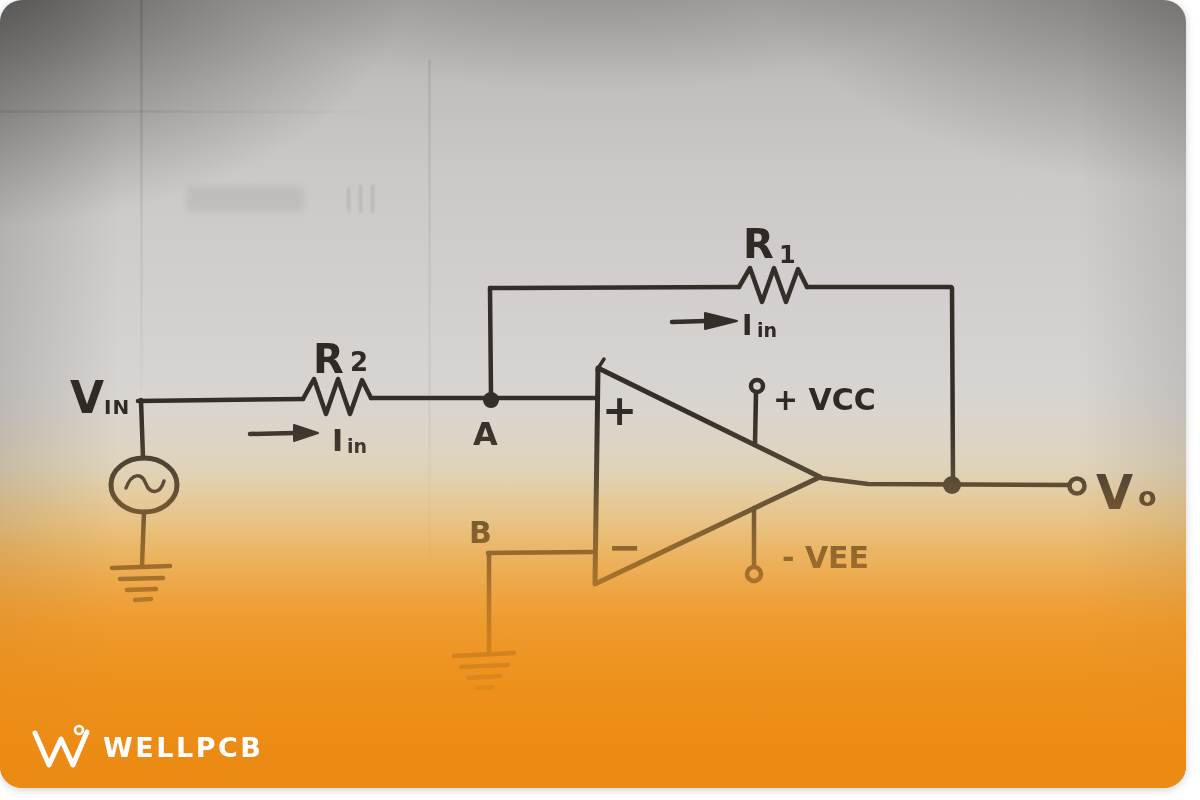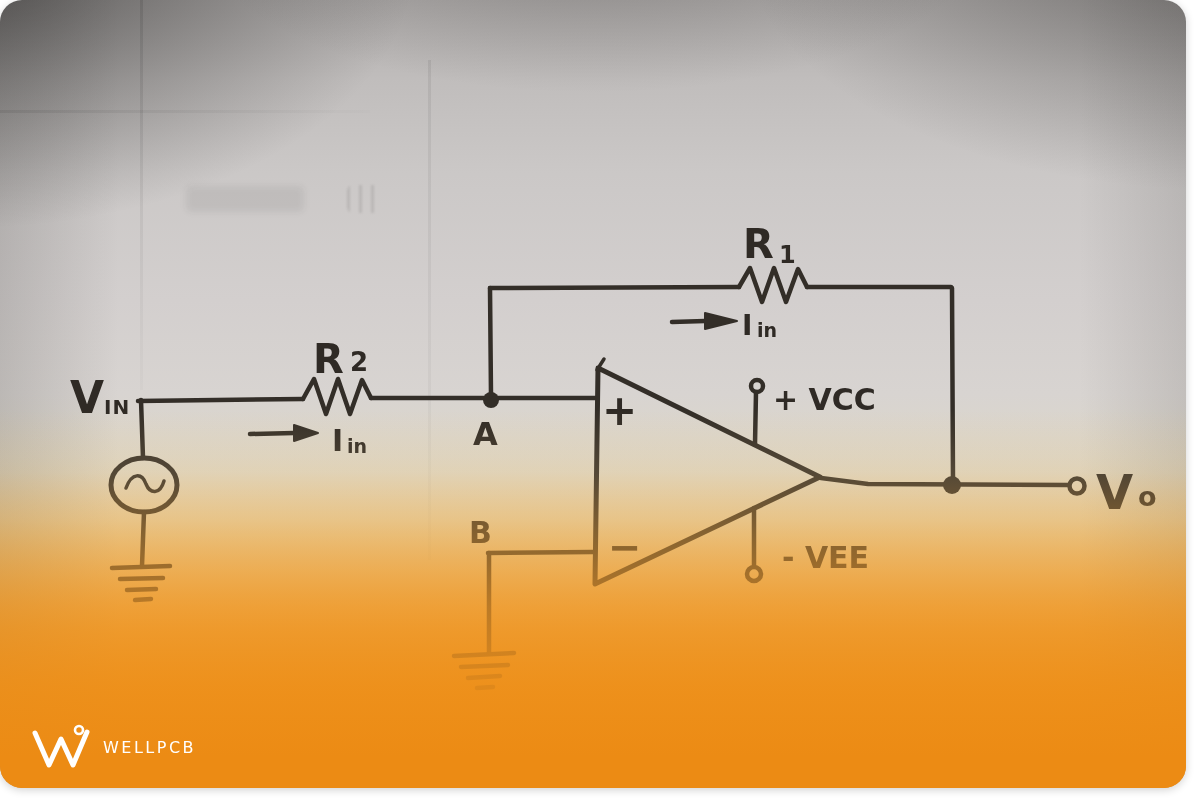--- a/index.html
+++ b/index.html
@@ -63,21 +63,21 @@
       rgba(238,165,60,0.45) 68%,
       rgba(240,152,38,0.72) 77%,
       rgba(238,144,26,0.92) 87%,
       rgba(236,139,20,1) 96%);
   }
   .logo {
     position:absolute; left:30px; bottom:18px; z-index:5;
     display:flex; align-items:center; gap:11px;
   }
   .logo-text {
-    color:#ffffff; font-size:16px; font-weight:400;
+    color:#ffffff; font-size:27px; font-weight:700;
     letter-spacing:2.5px;
   }
 </style>
 </head>
 <body>
 
 <div class="photo">
 
   <div class="crease crease-v1"></div>
   <div class="crease crease-v2"></div>

